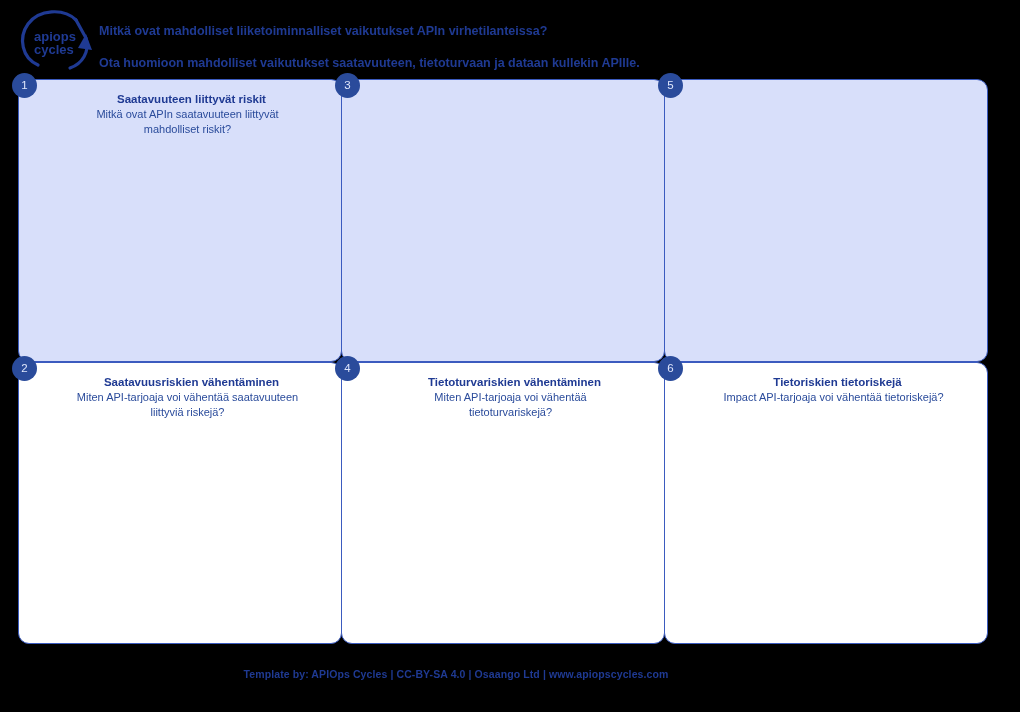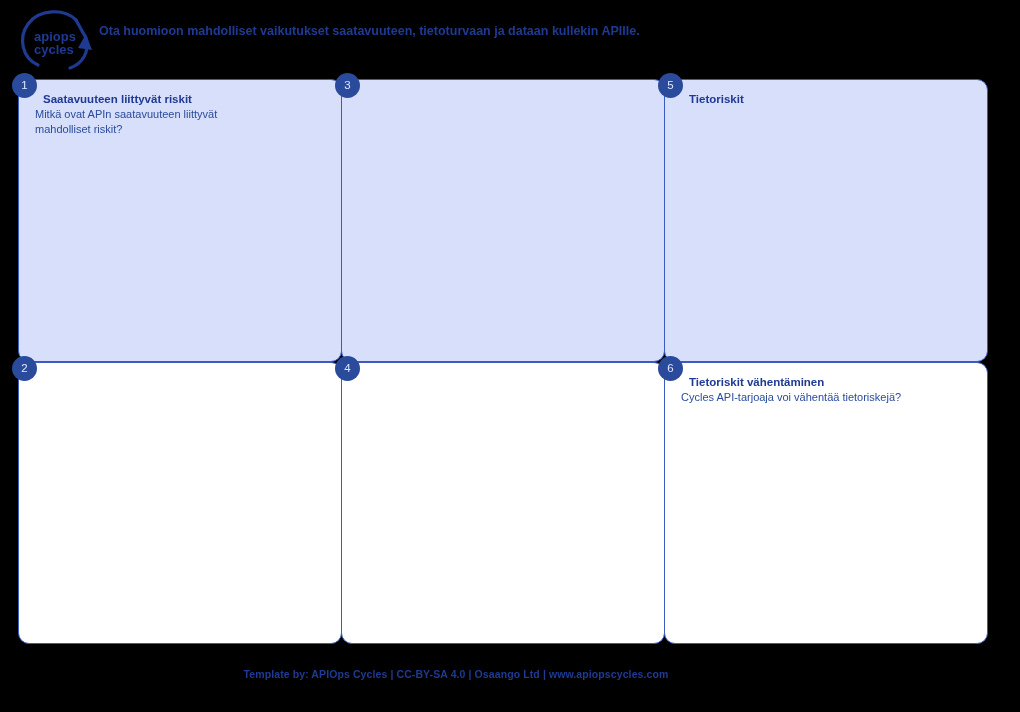--- a/index.html
+++ b/index.html
@@ -48,21 +48,21 @@
   }
   .header-q1 {
     margin-top: 4px;
     font-size: 12.5px;
     font-weight: bold;
     color: #1f3a93;
     line-height: 16px;
     white-space: nowrap;
   }
   .header-q2 {
-    margin-top: 4px;
+    margin-top: 16px;
     font-size: 12.5px;
     font-weight: bold;
     color: #1f3a93;
     line-height: 16px;
     white-space: nowrap;
   }
 
   
   .canvas {
     position: absolute;
@@ -103,23 +103,24 @@
     color: #dfe6fb;
     font-size: 11.5px;
     line-height: 25px;
     text-align: center;
     font-weight: normal;
     z-index: 3;
   }
 
   .card-body {
     position: absolute;
-    left: 24px;
+    left: 33px;
     top: 12px;
     right: 10px;
+    text-align: center;
   }
   .card-title {
     font-size: 11.5px;
     font-weight: bold;
     color: #1f3a93;
     line-height: 14px;
     margin-bottom: 1px;
   }
   .card-desc {
     font-size: 11px;
@@ -152,20 +153,21 @@
 
       <path d="M26 57 C10 50 6 30 16 16 C27 1 52 0 64 12" fill="none" stroke="#1f3a93" stroke-width="3.2" stroke-linecap="round"></path>
       <path d="M64 12 L74 30 C78 44 70 56 58 60" fill="none" stroke="#1f3a93" stroke-width="3.2" stroke-linecap="round"></path>
       <polygon points="74,26 80,42 66,40" fill="#1f3a93"></polygon>
       <text x="22" y="33" font-family="Liberation Sans, sans-serif" font-size="13" fill="#1f3a93" font-weight="bold">apiops</text>
       <text x="22" y="46" font-family="Liberation Sans, sans-serif" font-size="13" fill="#1f3a93" font-weight="bold">cycles</text>
     </svg>
   </div>
 
   <div class="header-text">
+    <div class="header-q1">Mitkä ovat mahdolliset liiketoiminnalliset vaikutukset APIn virhetilanteissa?</div>
     <div class="header-q2">Ota huomioon mahdolliset vaikutukset saatavuuteen, tietoturvaan ja dataan kullekin APIlle.</div>
   </div>
 
 </div>
 
 <div class="canvas">
 
   <div class="card top col-1">
     <div class="num-badge">1</div>
     <div class="card-body">
@@ -177,35 +179,44 @@
 
   <div class="card top col-2">
     <div class="num-badge">3</div>
     <div class="card-body">
     </div>
   </div>
 
   <div class="card top col-3">
     <div class="num-badge">5</div>
     <div class="card-body">
-      <div class="card-title">Tietoriskit</div>
     </div>
   </div>
 
   <div class="card bottom col-1">
     <div class="num-badge">2</div>
+    <div class="card-body">
+      <div class="card-title">Saatavuusriskien vähentäminen</div>
+      <div class="card-desc">Miten API-tarjoaja voi vähentää saatavuuteen
+liittyviä riskejä?</div>
+    </div>
   </div>
 
   <div class="card bottom col-2">
     <div class="num-badge">4</div>
+    <div class="card-body">
+      <div class="card-title">Tietoturvariskien vähentäminen</div>
+      <div class="card-desc">Miten API-tarjoaja voi vähentää
+tietoturvariskejä?</div>
+    </div>
   </div>
 
   <div class="card bottom col-3">
     <div class="num-badge">6</div>
     <div class="card-body">
-      <div class="card-title">Tietoriskit vähentäminen</div>
-      <div class="card-desc">Cycles API-tarjoaja voi vähentää tietoriskejä?</div>
+      <div class="card-title">Tietoriskien tietoriskejä</div>
+      <div class="card-desc">Impact API-tarjoaja voi vähentää tietoriskejä?</div>
     </div>
   </div>
 
 </div>
 
 <div class="footer">Template by: APIOps Cycles | CC-BY-SA 4.0 | Osaango Ltd | www.apiopscycles.com</div>
 
 </body></html>

